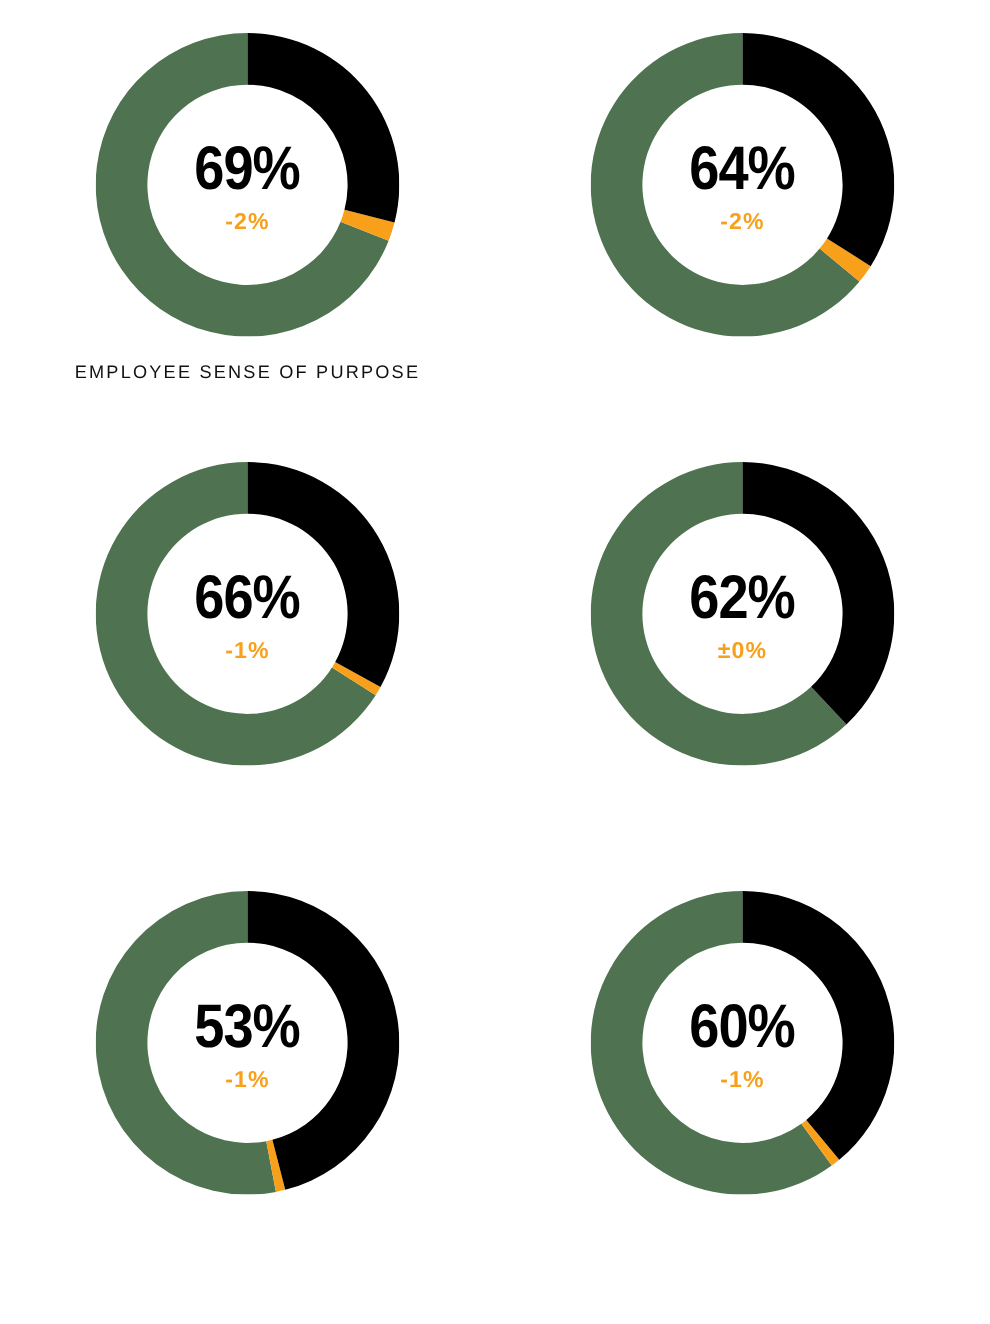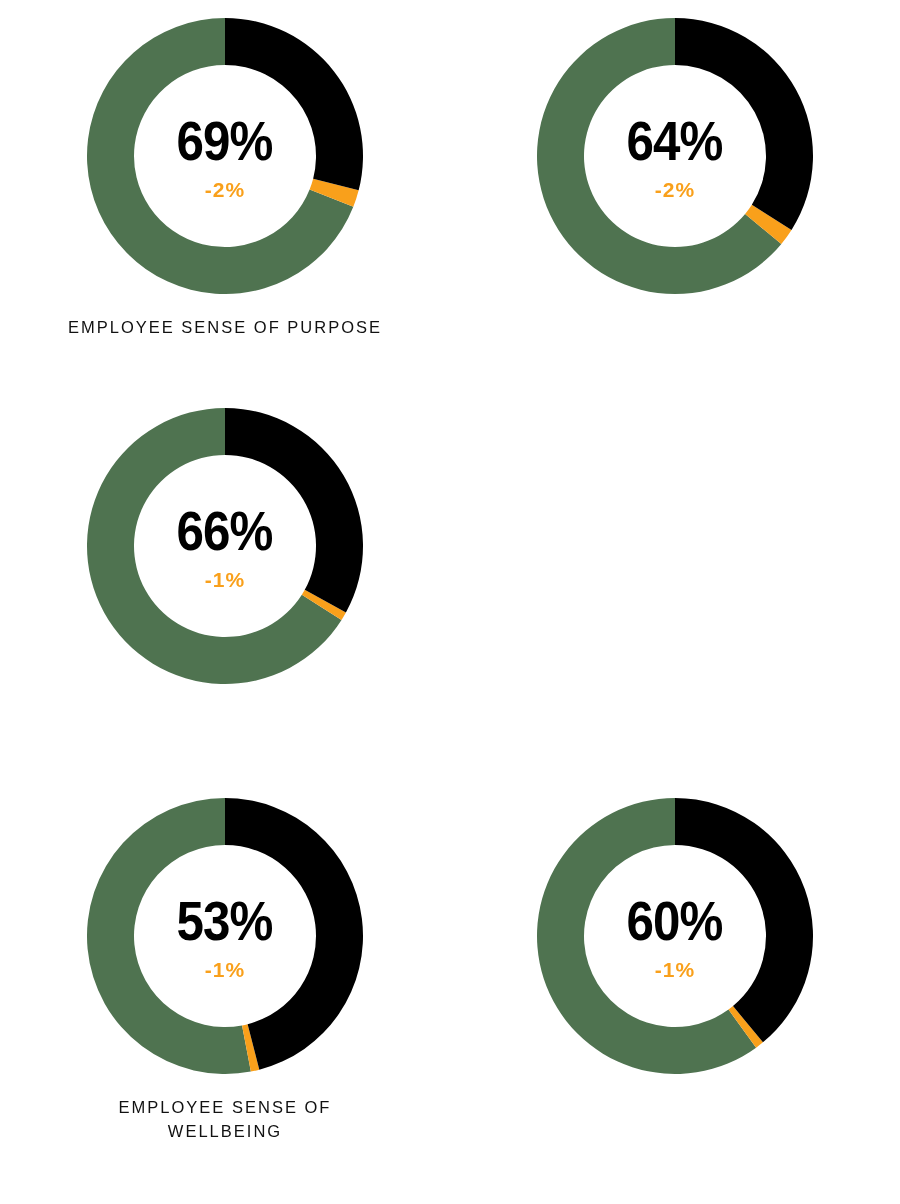--- a/index.html
+++ b/index.html
@@ -18,21 +18,21 @@
     background: #ffffff;
     overflow: hidden;
   }
 
   .grid {
     display: grid;
     grid-template-columns: 450px 450px;
     grid-template-rows: 390px 390px 390px;
     width: 900px;
     height: 1170px;
-    padding-top: 18px;
+    margin-top: 30px;
   }
 
   .cell {
     position: relative;
     display: flex;
     flex-direction: column;
     align-items: center;
   }
 
   .donut-wrap {
@@ -137,35 +137,44 @@
             <path d="M 138 0 A 138 138 0 0 1 258.9303218460532 204.48200702603668 L 217.7439078839916 181.83958434325606 A 91 91 0 0 0 138 47 Z" fill="#000000"></path>
           </svg>
         <div class="donut-center">
           <div class="big-pct">66%</div>
           <div class="delta-pct">-1%</div>
         </div>
       </div>
     </div>
 
     <div class="cell">
+      <div class="donut-wrap">
+        <svg class="donut-svg" viewBox="0 0 276 276">
+            <path d="M 232.46750061815902 238.5976705841548 A 138 138 0 1 1 137.99999999999997 0 L 137.99999999999997 47 A 91 91 0 1 0 200.29378663951067 204.33614509534846 Z" fill="#4f7350"></path>
+            <path d="M 138 0 A 138 138 0 0 1 232.46750061815902 238.5976705841548 L 200.29378663951067 204.33614509534846 A 91 91 0 0 0 138 47 Z" fill="#000000"></path>
+          </svg>
+        <div class="donut-center">
+          <div class="big-pct">62%</div>
+          <div class="delta-pct">±0%</div>
+        </div>
+      </div>
     </div>
 
     <div class="cell">
       <div class="donut-wrap">
         <svg class="donut-svg" viewBox="0 0 276 276">
             <path d="M 163.85862141283005 273.55564060055906 A 138 138 0 1 1 137.99999999999997 0 L 137.99999999999997 47 A 91 91 0 1 0 155.05169962730096 227.38813981631068 Z" fill="#4f7350"></path>
             <path d="M 172.31920442874997 271.66447623575107 A 138 138 0 0 1 163.85862141283005 273.55564060055906 L 155.05169962730096 227.38813981631068 A 91 91 0 0 0 160.6307797320018 226.14106766270544 Z" fill="#f9a01b"></path>
             <path d="M 138 0 A 138 138 0 0 1 172.31920442874997 271.66447623575107 L 160.6307797320018 226.14106766270544 A 91 91 0 0 0 138 47 Z" fill="#000000"></path>
           </svg>
         <div class="donut-center">
           <div class="big-pct">53%</div>
           <div class="delta-pct">-1%</div>
         </div>
       </div>
-      <div class="chart-label">EMPLOYEE SENSE OF WELLBEING</div>
     </div>
 
     <div class="cell">
       <div class="donut-wrap">
         <svg class="donut-svg" viewBox="0 0 276 276">
             <path d="M 219.11436481636127 249.64434522374273 A 138 138 0 1 1 137.99999999999997 0 L 137.99999999999997 47 A 91 91 0 1 0 191.48845795861507 211.62054648812023 Z" fill="#4f7350"></path>
             <path d="M 225.96451058531918 244.3308275030589 A 138 138 0 0 1 219.11436481636127 249.64434522374273 L 191.48845795861507 211.62054648812023 A 91 91 0 0 0 196.00558306713077 208.11670509259682 Z" fill="#f9a01b"></path>
             <path d="M 138 0 A 138 138 0 0 1 225.96451058531918 244.3308275030589 L 196.00558306713077 208.11670509259682 A 91 91 0 0 0 138 47 Z" fill="#000000"></path>
           </svg>
         <div class="donut-center">

